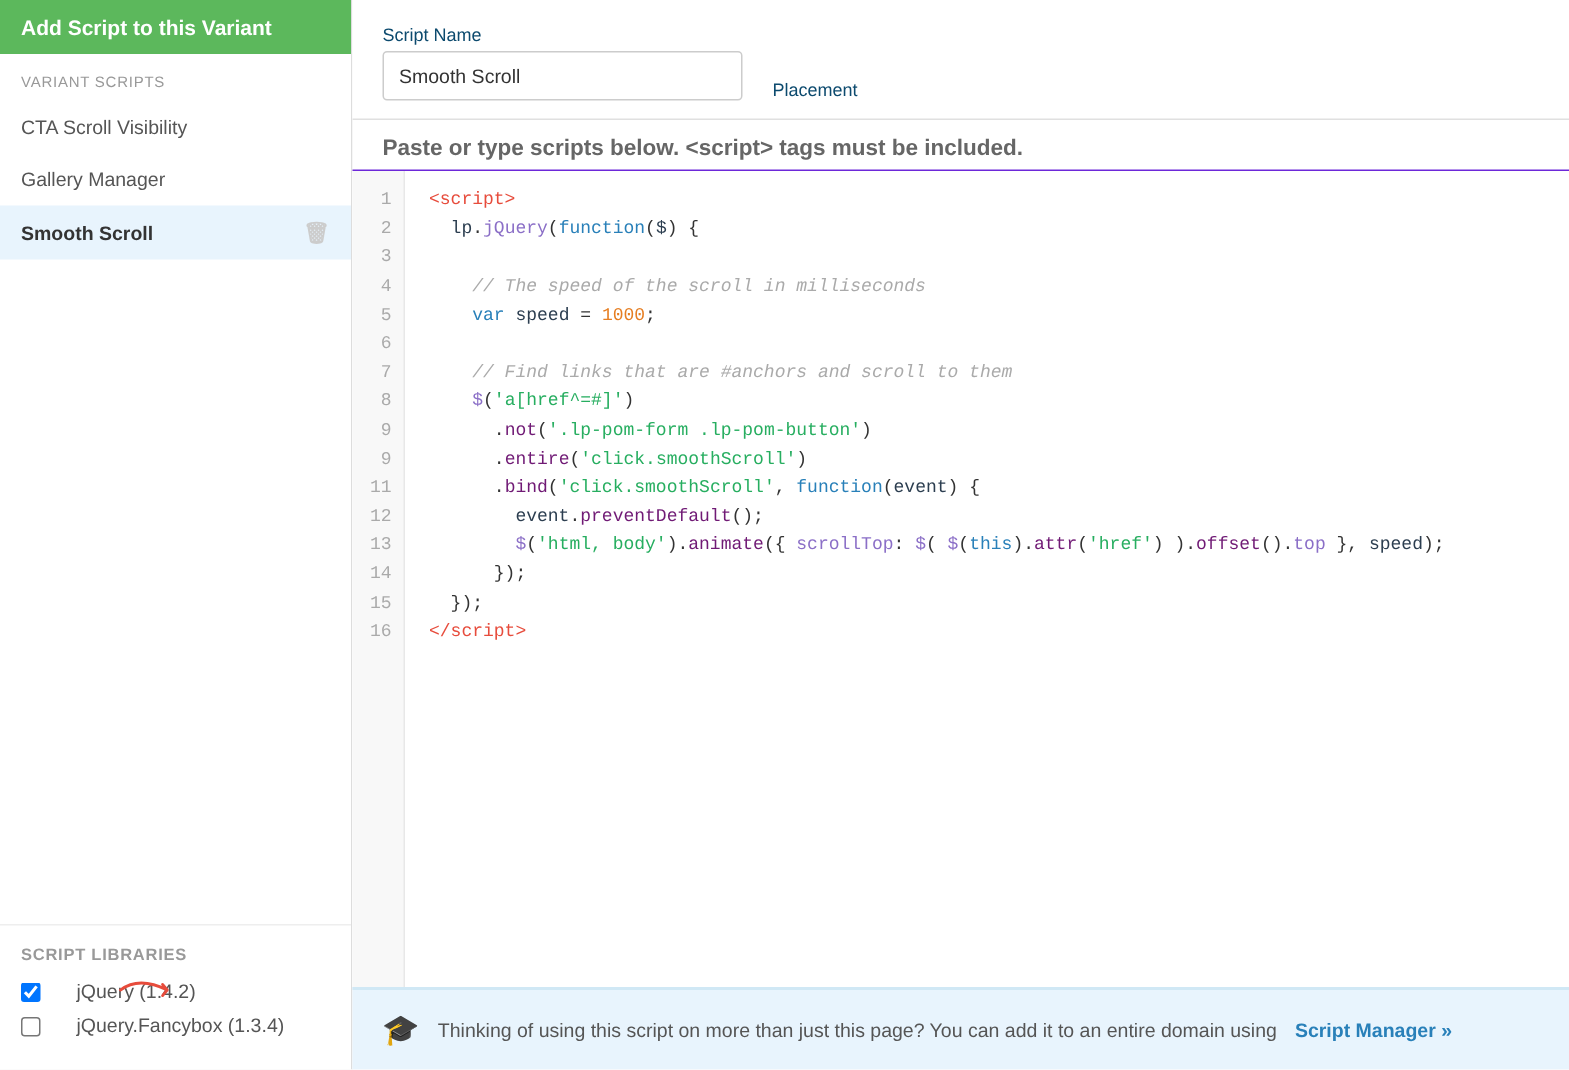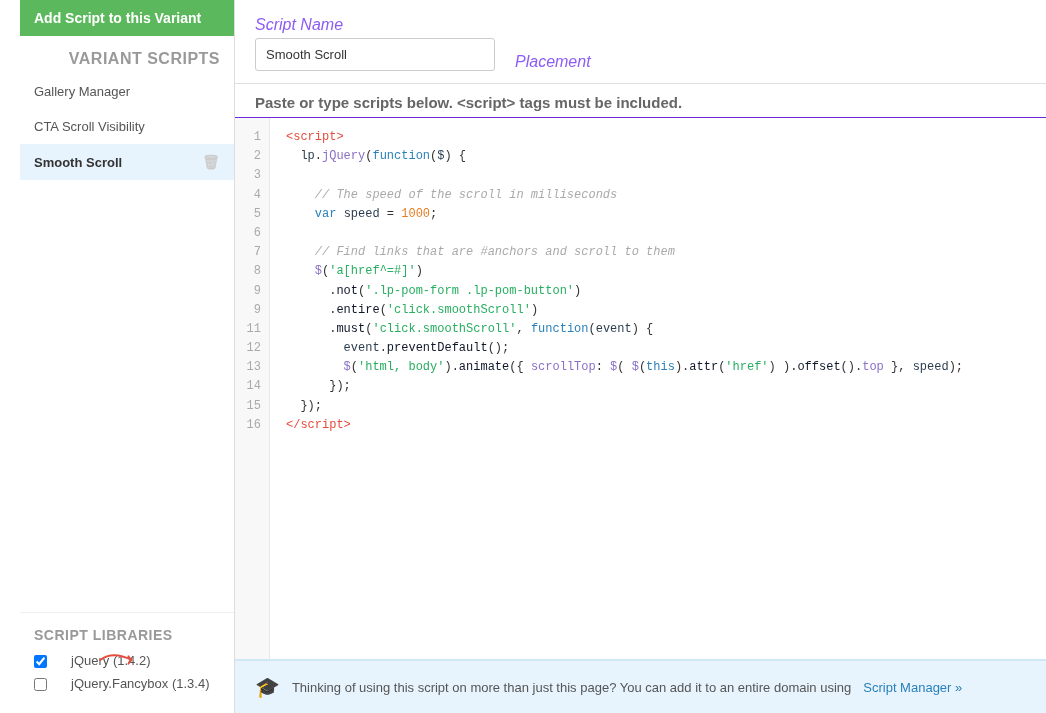--- a/index.html
+++ b/index.html
@@ -9,42 +9,40 @@
 
     
     .sidebar {
       width: 235px;
       min-width: 235px;
       background: #fff;
       border-right: 1px solid #ddd;
       display: flex;
       flex-direction: column;
       padding-top: 0;
-      padding-left: 20px;
     }
     .sidebar-add-btn {
       background: #5cb85c;
       color: #fff;
       border: none;
       padding: 10px 14px;
       font-size: 14px;
       font-weight: bold;
       cursor: pointer;
       text-align: left;
       width: 100%;
       margin-bottom: 0;
     }
     .sidebar-section-title {
-      font-size: 16px;
-      font-weight: bold;
+      font-size: 10px;
+      font-weight: normal;
       color: #999;
       padding: 14px 14px 6px 14px;
       letter-spacing: 0.5px;
       text-transform: uppercase;
-      text-align: right;
     }
     .sidebar-item {
       padding: 10px 14px;
       cursor: pointer;
       color: #555;
       font-size: 13px;
       display: flex;
       align-items: center;
       justify-content: space-between;
     }
@@ -58,21 +56,21 @@
       font-size: 14px;
       cursor: pointer;
     }
 
     .sidebar-bottom {
       margin-top: auto;
       border-top: 1px solid #eee;
       padding: 14px;
     }
     .script-libraries-title {
-      font-size: 14px;
+      font-size: 11px;
       font-weight: bold;
       color: #999;
       text-transform: uppercase;
       letter-spacing: 0.5px;
       margin-bottom: 10px;
     }
     .checkbox-item {
       display: flex;
       align-items: flex-end;
       gap: 24px;
@@ -108,23 +106,22 @@
       display: flex;
       gap: 20px;
       align-items: flex-end;
     }
     .field-group {
       display: flex;
       flex-direction: column;
       gap: 4px;
     }
     .field-label {
-      font-size: 16px;
-      color: #8b5cf6;
-      font-style: italic;
+      font-size: 12px;
+      color: #0c4a6e;
     }
     .script-name-input {
       border: 1px solid #ccc;
       border-radius: 3px;
       padding: 8px 10px;
       font-size: 13px;
       width: 240px;
       color: #333;
       outline: none;
     }
@@ -197,59 +194,59 @@
     }
 
     
     .c-tag { color: #e74c3c; text-align: center; }
     .c-func { color: #8b6fc7; }
     .c-comment { color: #aaa; font-style: italic; }
     .c-string { color: #27ae60; }
     .c-num { color: #e67e22; }
     .c-keyword { color: #2980b9; }
     .c-var { color: #2c3e50; }
-    .c-method { color: #0f172a; }
+    .c-method { color: #701a75; }
     .c-prop { color: #8b6fc7; }
 
     
     .bottom-bar {
       background: #e8f4fd;
       border-top: 2px solid #d0e8f5;
       padding: 14px 20px;
       display: flex;
       align-items: center;
       gap: 12px;
       font-size: 13px;
       color: #555;
     }
     .mortarboard-icon {
       font-size: 20px;
       color: #5b9bd5;
     }
     .bottom-link {
       color: #2980b9;
       text-decoration: none;
-      font-weight: 400;
+      font-weight: 700;
     }
   </style>
 </head>
 <body>
 
 <div class="layout">
 
   <div class="sidebar">
     <button class="sidebar-add-btn">Add Script to this Variant</button>
 
     <div class="sidebar-section-title">VARIANT SCRIPTS</div>
 
     <div class="sidebar-item">
+      <span>CTA Scroll Visibility</span>
+    </div>
+    <div class="sidebar-item">
       <span>Gallery Manager</span>
-    </div>
-    <div class="sidebar-item">
-      <span>CTA Scroll Visibility</span>
     </div>
     <div class="sidebar-item active">
       <span>Smooth Scroll</span>
       <span class="trash-icon">🗑</span>
     </div>
 
     <div class="sidebar-bottom">
       <div class="script-libraries-title">SCRIPT LIBRARIES</div>
 
       <div class="checkbox-item">
@@ -305,21 +302,21 @@
       <div class="code-content" contenteditable="true" spellcheck="false" style=""><span class="c-tag">&lt;script&gt;</span>
   <span class="c-var">lp</span>.<span class="c-func">jQuery</span>(<span class="c-keyword">function</span>(<span class="c-var">$</span>) {
 
     <span class="c-comment">// The speed of the scroll in milliseconds</span>
     <span class="c-keyword">var</span> <span class="c-var">speed</span> = <span class="c-num">1000</span>;
 
     <span class="c-comment">// Find links that are #anchors and scroll to them</span>
     <span class="c-func">$</span>(<span class="c-string">'a[href^=#]'</span>)
       .<span class="c-method">not</span>(<span class="c-string">'.lp-pom-form .lp-pom-button'</span>)
       .<span class="c-method">entire</span>(<span class="c-string">'click.smoothScroll'</span>)
-      .<span class="c-method">must</span>(<span class="c-string">'click.smoothScroll'</span>, <span class="c-keyword">function</span>(<span class="c-var">event</span>) {
+      .<span class="c-method">bind</span>(<span class="c-string">'click.smoothScroll'</span>, <span class="c-keyword">function</span>(<span class="c-var">event</span>) {
         <span class="c-var">event</span>.<span class="c-method">preventDefault</span>();
         <span class="c-func">$</span>(<span class="c-string">'html, body'</span>).<span class="c-method">animate</span>({ <span class="c-prop">scrollTop</span>: <span class="c-func">$</span>( <span class="c-func">$</span>(<span class="c-keyword">this</span>).<span class="c-method">attr</span>(<span class="c-string">'href'</span>) ).<span class="c-method">offset</span>().<span class="c-prop">top</span> }, <span class="c-var">speed</span>);
       });
   });
 <span class="c-tag">&lt;/script&gt;</span></div>
     </div>
 
     <div class="bottom-bar">
       <span class="mortarboard-icon">🎓</span>
       <span>Thinking of using this script on more than just this page? You can add it to an entire domain using</span>

